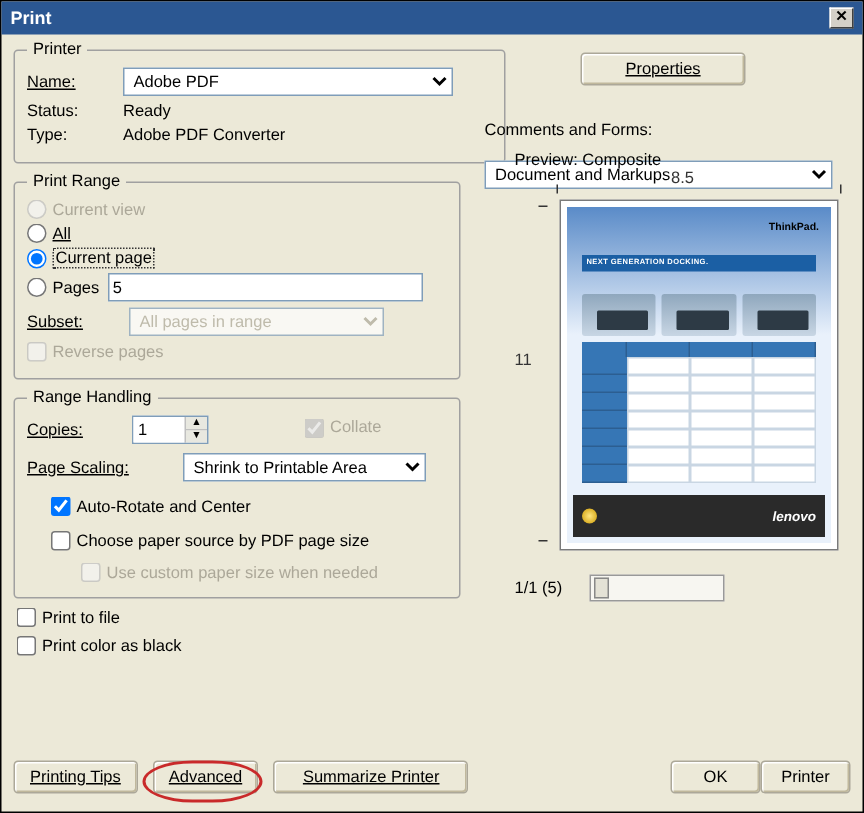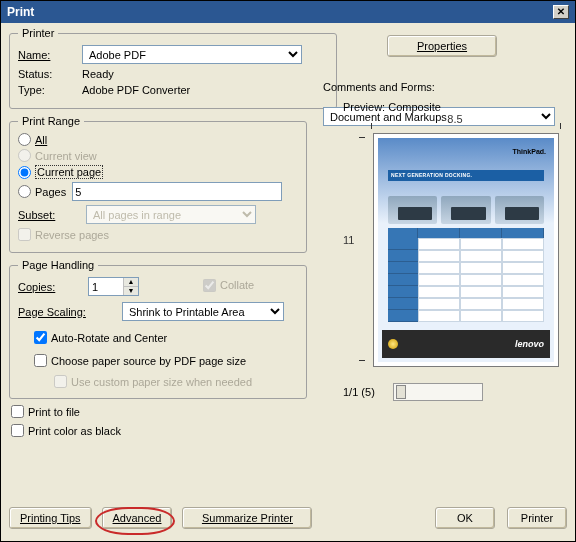--- a/index.html
+++ b/index.html
@@ -154,27 +154,27 @@
             <div class="row">
               <label class="lbl" style="width:44px">Type:</label>
               <span>Adobe PDF Converter</span>
             </div>
           </div>
         </div>
       </fieldset>
 
       <fieldset style="width:298px">
         <legend>Print Range</legend>
+        <div class="radio-line disabled">
+          <input type="radio" name="r" disabled="" style="">
+          <span>Current view</span>
+        </div>
         <div class="radio-line">
           <input type="radio" name="r" style="">
           <span class="underline">All</span>
-        </div>
-        <div class="radio-line disabled">
-          <input type="radio" name="r" disabled="" style="">
-          <span>Current view</span>
         </div>
         <div class="radio-line">
           <input type="radio" name="r" checked="" style="">
           <span style="border:1px dotted #333; padding:0 1px">Current page</span>
         </div>
         <div class="radio-line">
           <input type="radio" name="r" style="">
           <span>Pages</span>
           <input type="text" style="margin-left: 6px; width: 210px;" value="5">
         </div>
@@ -184,21 +184,21 @@
             <option>All pages in range</option>
           </select>
         </div>
         <div class="check-line disabled" style="margin-top:4px">
           <input type="checkbox" disabled="" style="">
           <span>Reverse pages</span>
         </div>
       </fieldset>
 
       <fieldset style="width:298px">
-        <legend>Page Handling</legend>
+        <legend>Range Handling</legend>
         <div class="row">
           <label class="lbl underline" style="width:50px">Copies:</label>
           <span class="spinner">
             <input type="text" value="1" style="">
             <span class="arrows">
                 <div>▲</div>
                 <div>▼</div>
               </span>
           </span>
           <span style="width:24px"></span>
@@ -326,20 +326,20 @@
             <span class="slider-thumb"></span>
           </span>
       </div>
     </div>
 
     <div class="bottom-row">
       <button class="btn linkbtn"><span class="underline">Printing Tips</span></button>
       <button class="btn linkbtn"><span class="underline">Advanced</span></button>
       <button class="btn linkbtn" style="min-width:130px"><span class="underline">Summarize Printer</span></button>
       <div class="spacer"></div>
-      <button class="btn small" style="margin-right:12px">OK</button>
+      <button class="btn small" style="">OK</button>
       <button class="btn small">Printer</button>
     </div>
 
     <div class="highlight-oval" style="left:94px; bottom:6px"></div>
 
   </div>
 </div>
 
 </body></html>

